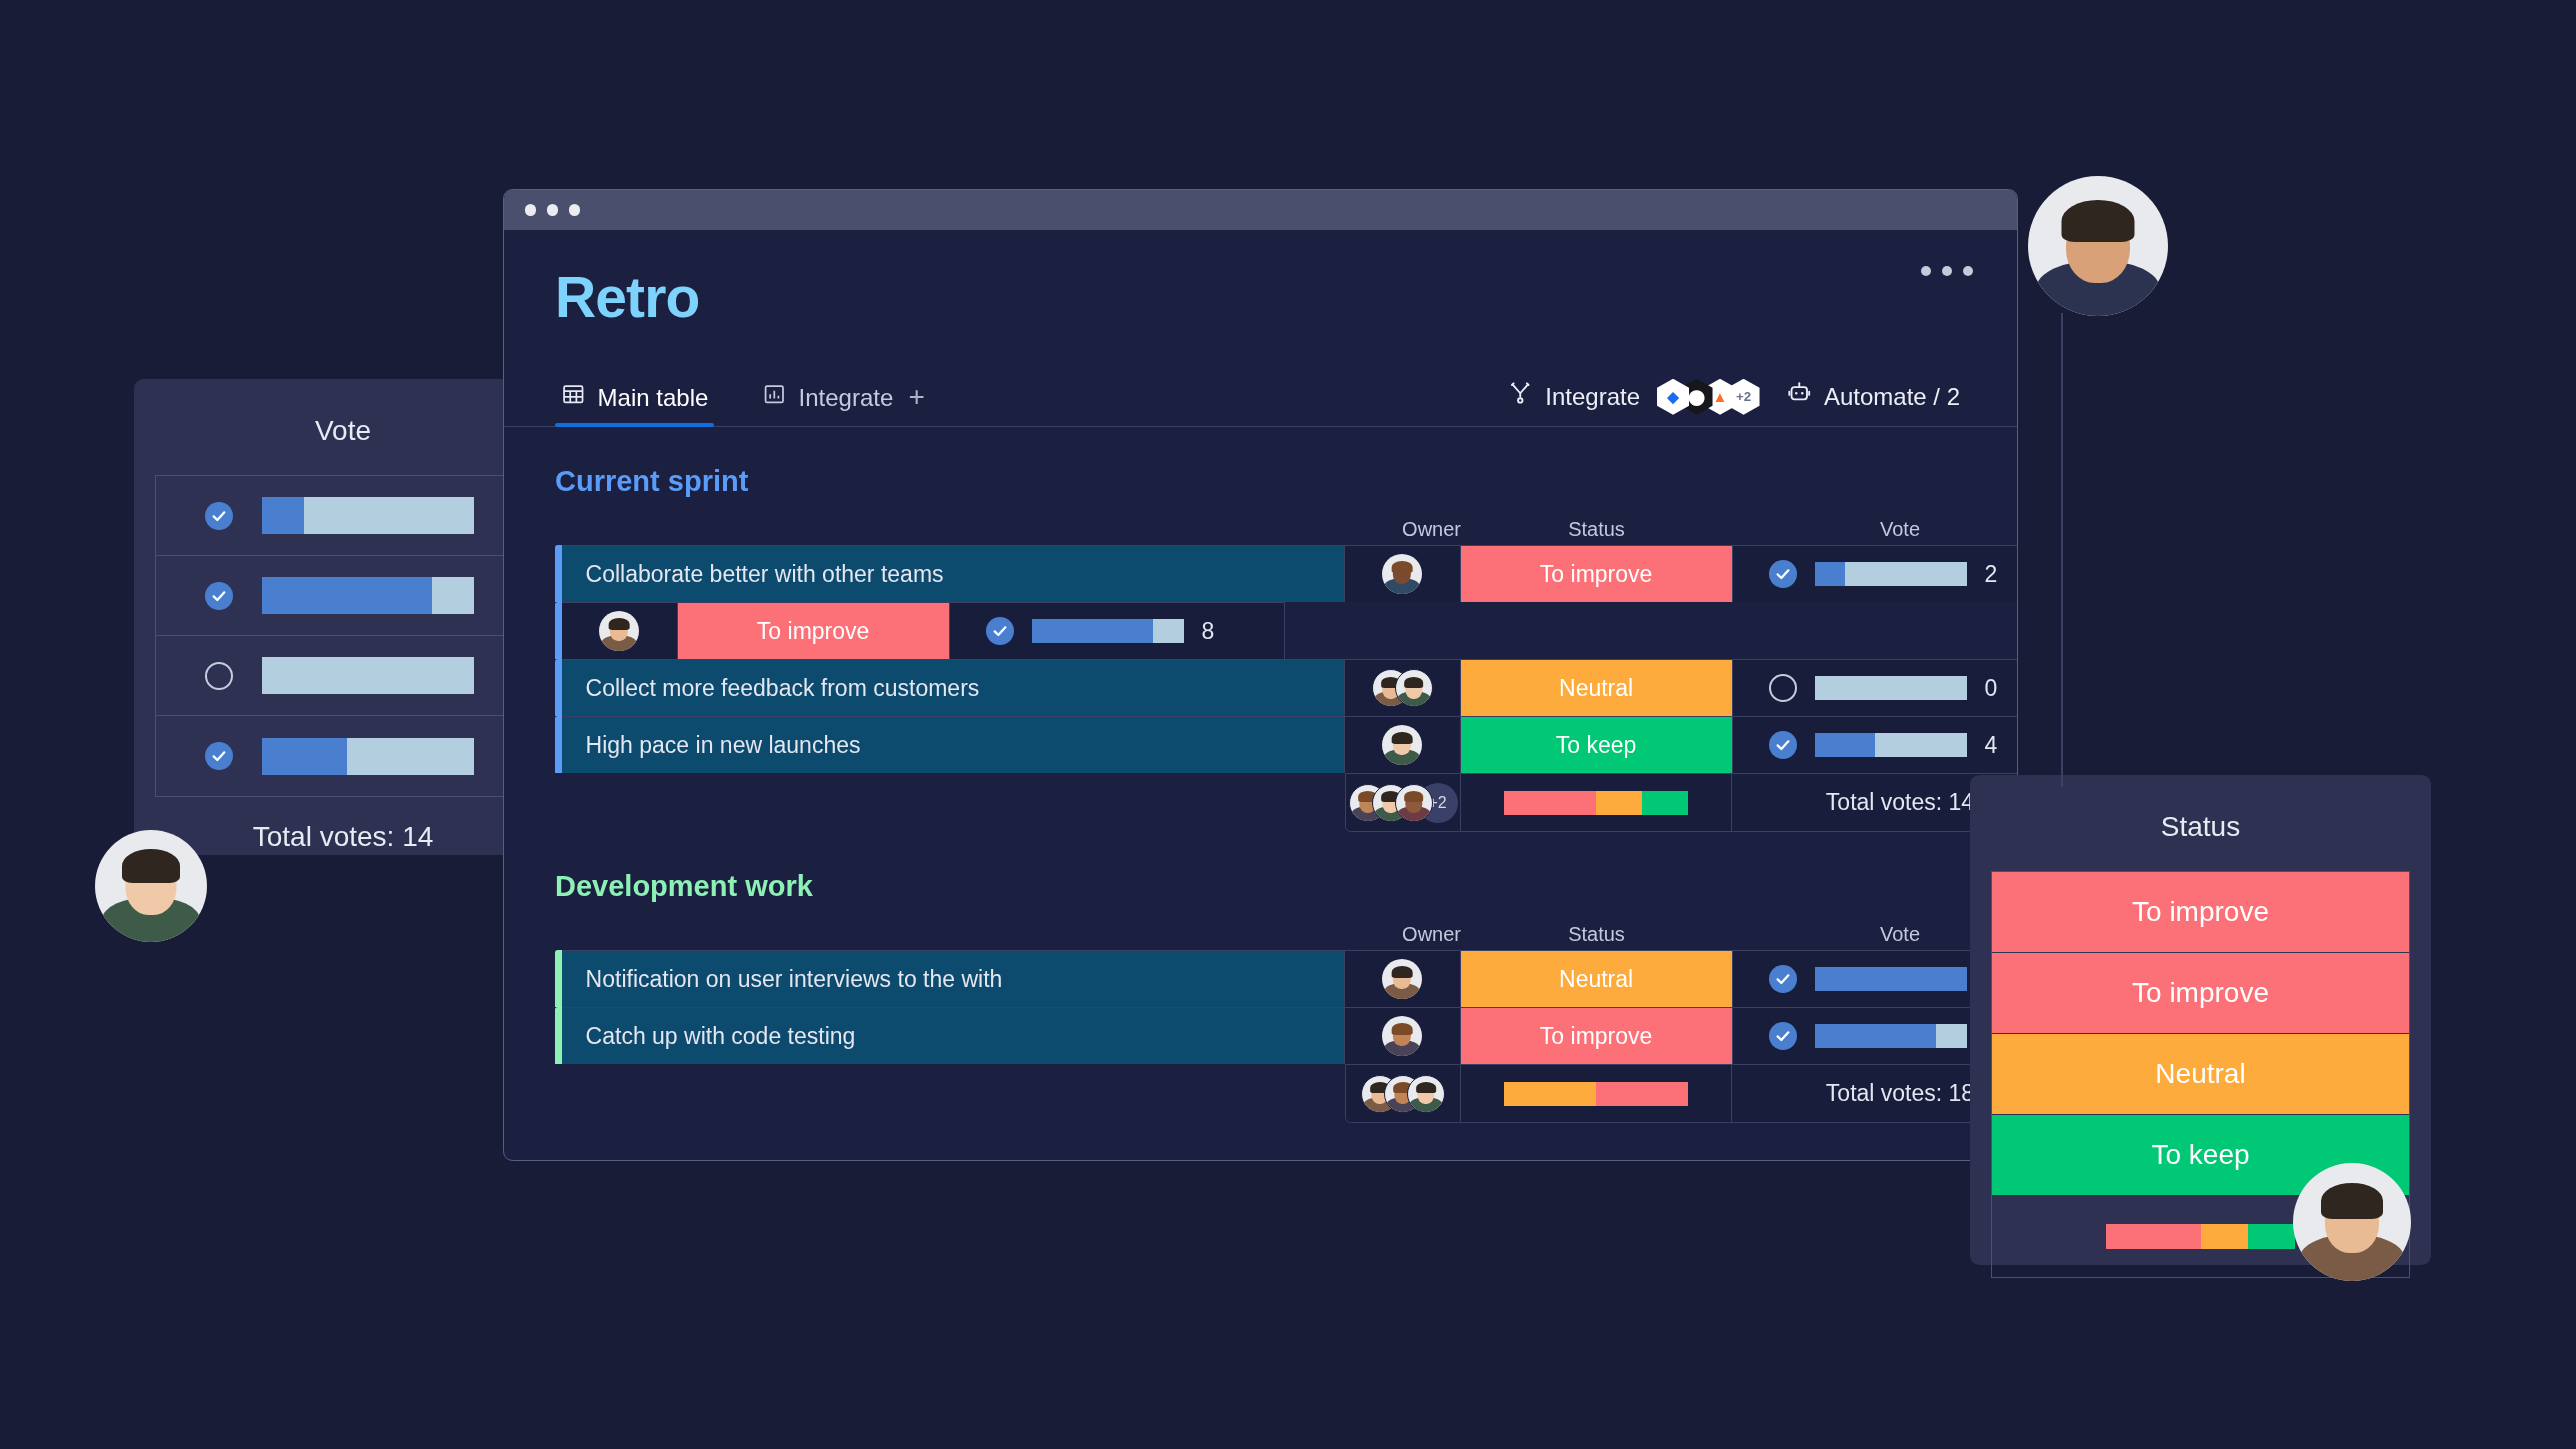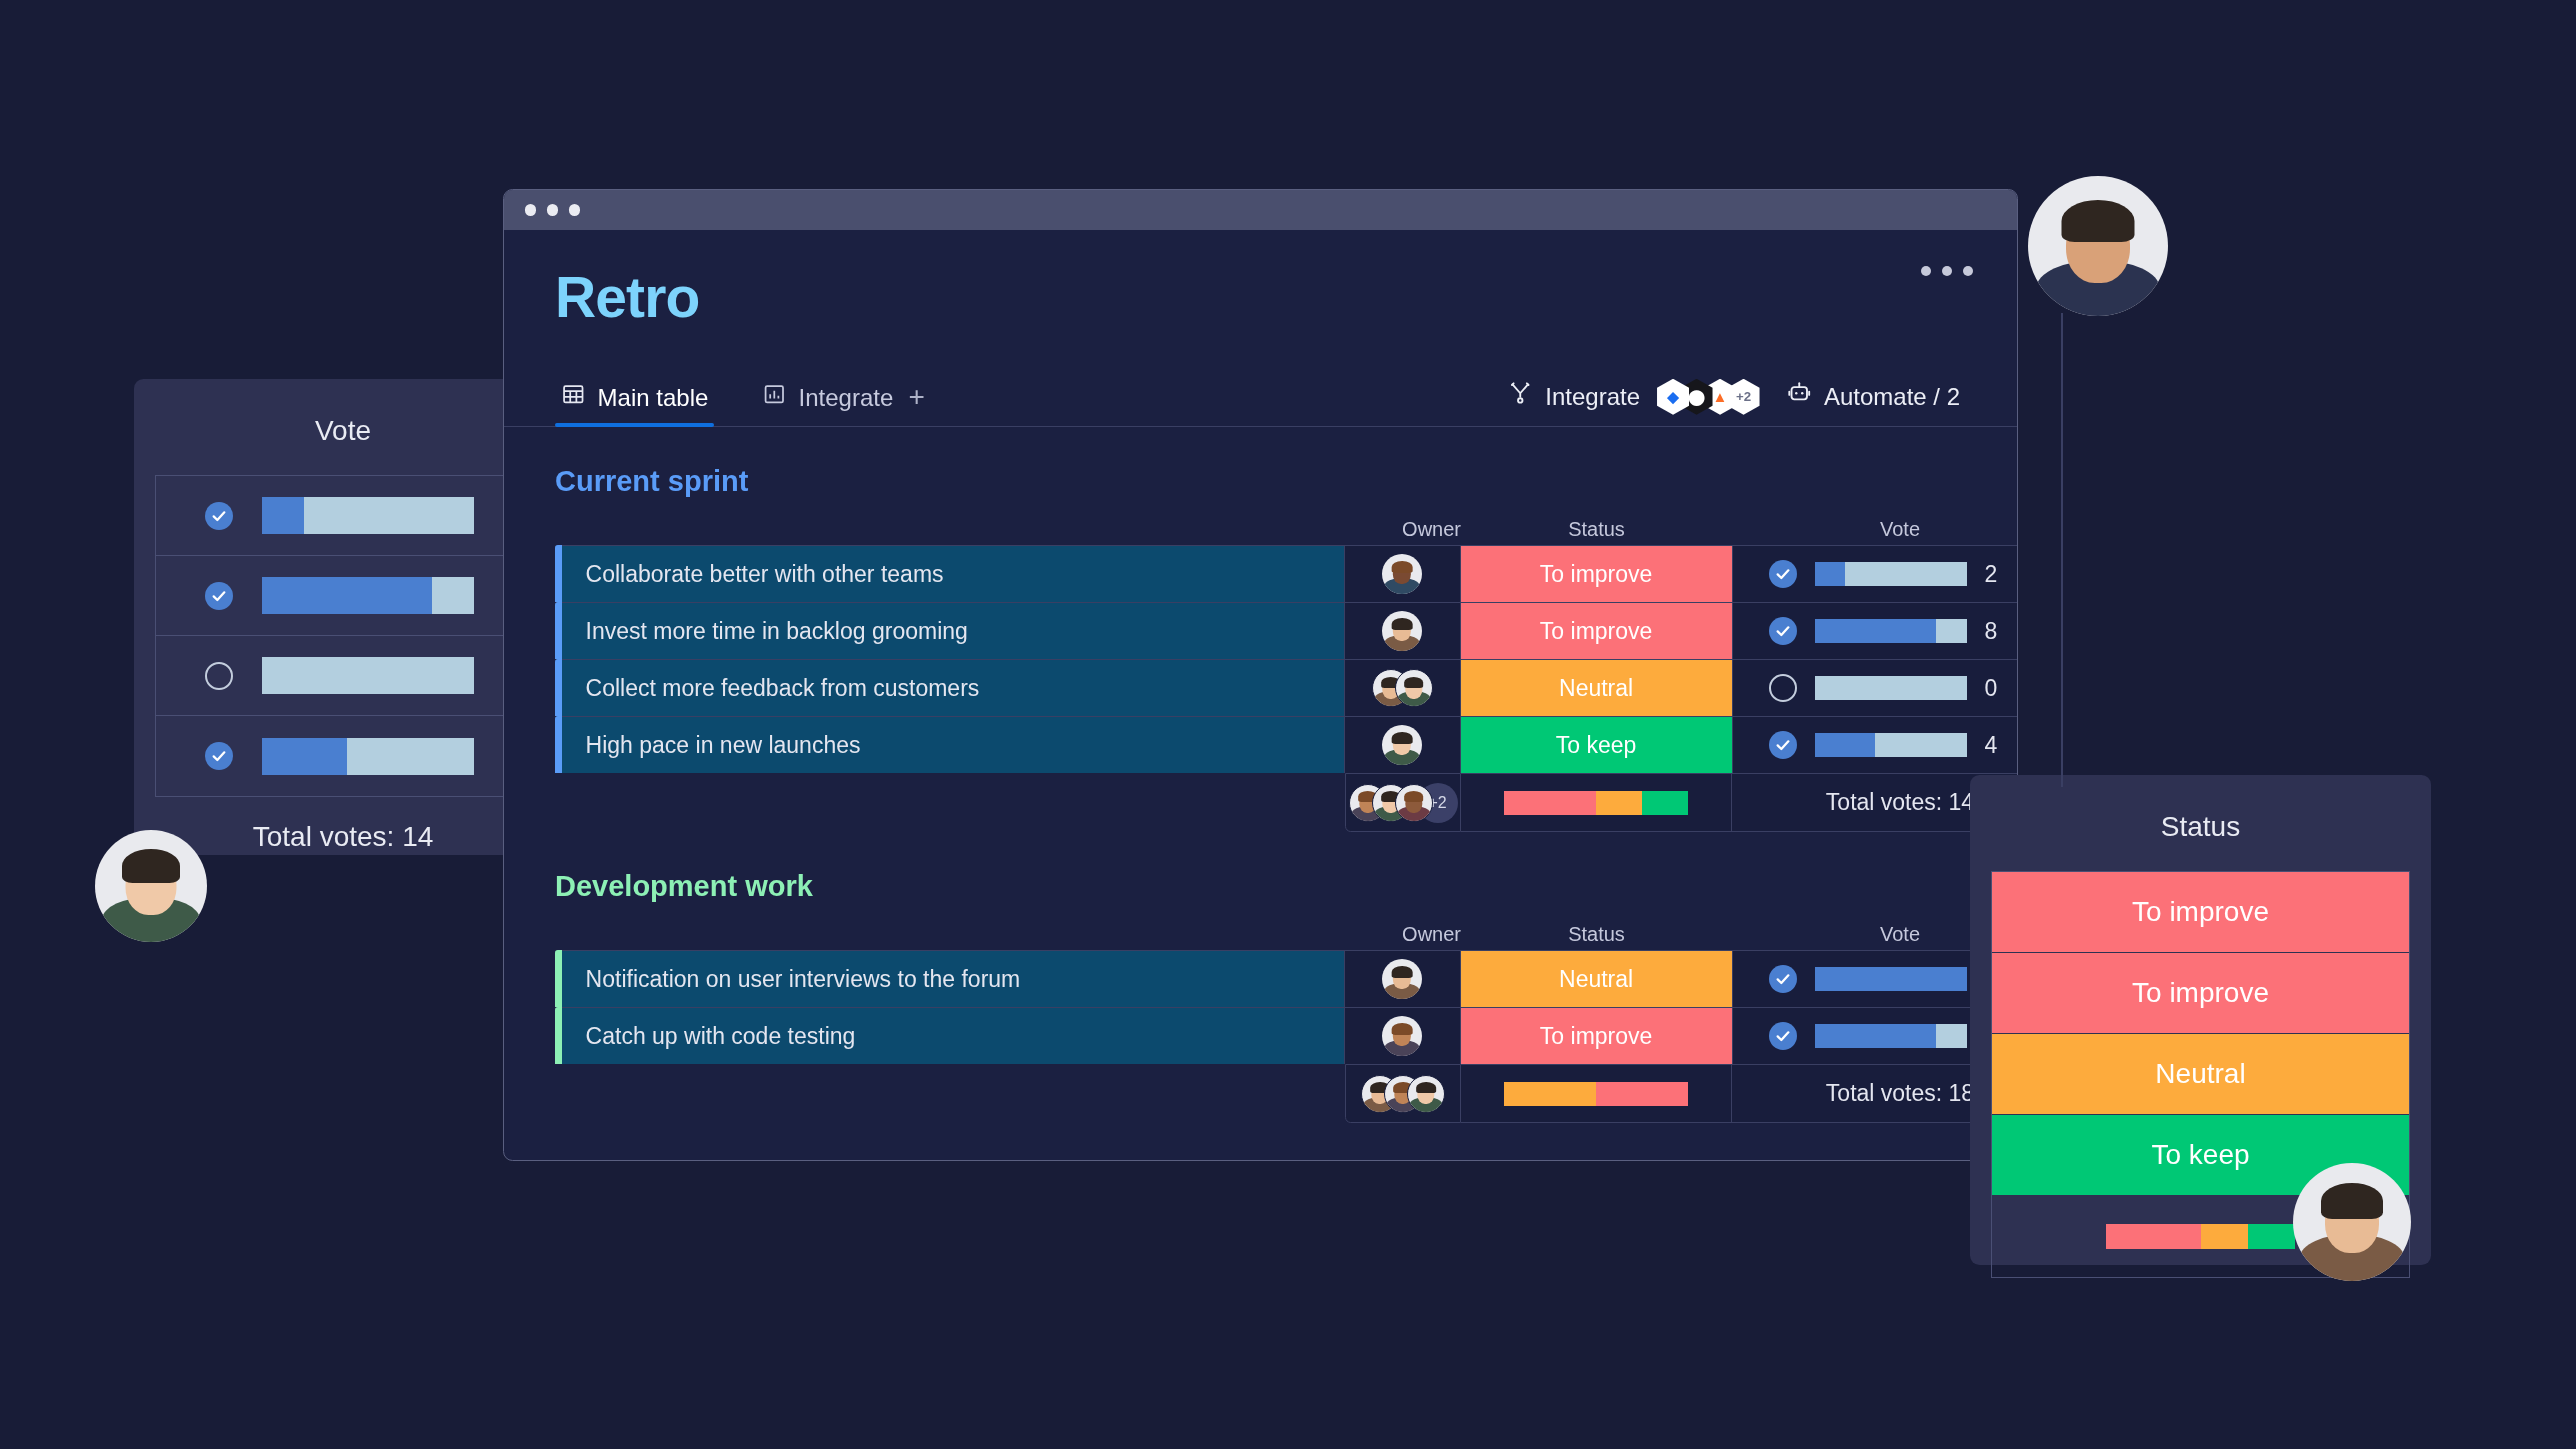--- a/index.html
+++ b/index.html
@@ -293,21 +293,20 @@
                     </svg>
                   </div>
                   <div class="bar" style="background: rgb(179, 207, 223);">
                     <i style="width: 20%; background: rgb(74, 127, 208);"></i>
                   </div>
                   <span class="votenum">2</span>
                 </div>
               </div>
               <div class="row">
                 <div class="accent" style="background: rgb(90, 156, 248);"></div>
-                <div class="c-name">Invest more time in backlog grooming</div>
                 <div class="c-owner">
                   <div class="av " style="width: 40px; height: 40px;">
                     <div class="body" style="width: 35px; height: 16px; background: rgb(122, 91, 69);"></div>
                     <div class="head" style="width: 18.3px; height: 21.5px; top: 8.8px; background: rgb(232, 187, 149);"></div>
                     <div class="hair" style="width: 20.7px; height: 12px; top: 6.8px; background: rgb(47, 38, 32);"></div>
                   </div>
                 </div>
                 <div class="c-status" style="background: rgb(252, 113, 120);">To improve</div>
                 <div class="c-vote">
                   <div class="chk on">
@@ -408,21 +407,21 @@
             <div class="tblhead">
               <div class="h-name"></div>
               <div class="h-owner">Owner</div>
               <div class="h-status">Status</div>
               <div class="h-vote">Vote</div>
               <div class="h-plus"></div>
             </div>
             <div class="tbl">
               <div class="row">
                 <div class="accent" style="background: rgb(141, 240, 181);"></div>
-                <div class="c-name">Notification on user interviews to the forum</div>
+                <div class="c-name">Notification on user interviews to the with</div>
                 <div class="c-owner">
                   <div class="av " style="width: 40px; height: 40px;">
                     <div class="body" style="width: 35px; height: 16px; background: rgb(122, 91, 69);"></div>
                     <div class="head" style="width: 18.3px; height: 21.5px; top: 8.8px; background: rgb(232, 187, 149);"></div>
                     <div class="hair" style="width: 20.7px; height: 12px; top: 6.8px; background: rgb(47, 38, 32);"></div>
                   </div>
                 </div>
                 <div class="c-status" style="background: rgb(253, 171, 61);">Neutral</div>
                 <div class="c-vote">
                   <div class="chk on">

